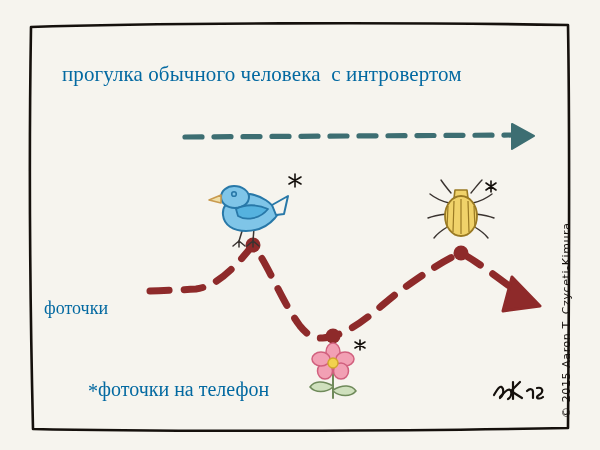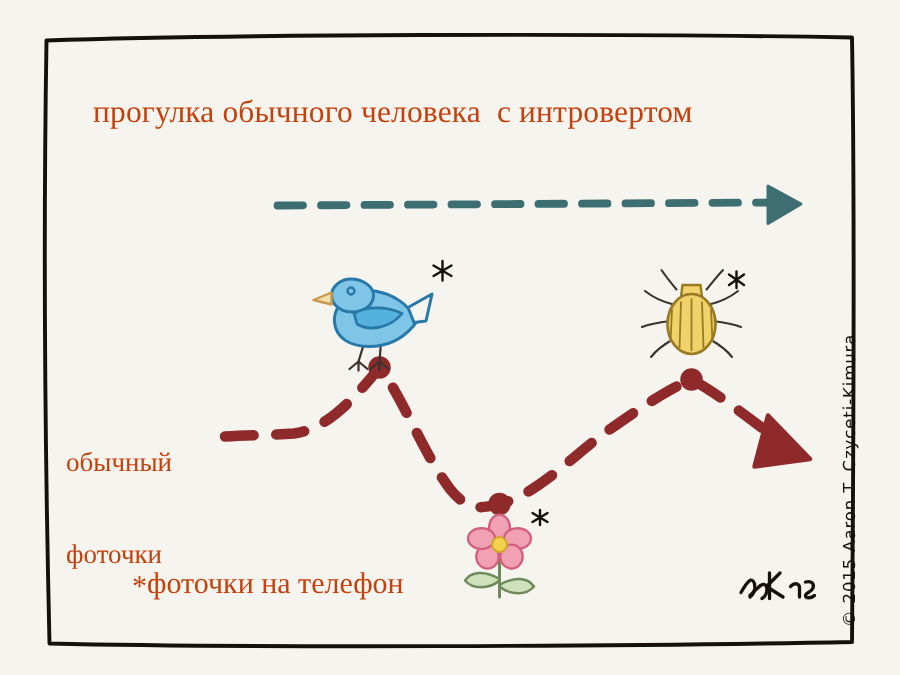--- a/index.html
+++ b/index.html
@@ -10,21 +10,21 @@
     font-family:"Liberation Serif", serif;
     overflow:hidden;
     position:relative;
   }
   #stage{
     position:absolute;left:0;top:0;width:600px;height:450px;
     background:#f6f4ee;
   }
   svg.layer{position:absolute;left:0;top:0;width:600px;height:450px;}
 
-  .txt{position:absolute;color:#c2410c;white-space:pre;}
+  .txt{position:absolute;color:#0369a1;white-space:pre;}
 
   #title{
     left:62px;top:62px;
     font-size:21px;
     letter-spacing:.1px;
   }
   #lbl-introvert{
     left:43px;top:145px;
     font-size:18px;
   }
@@ -168,21 +168,20 @@
       <path d="M520,382 L511,391 L522,398"></path>
       <path d="M527,391 C530,388 533,389 533,392 L533,398"></path>
       <path d="M537,388 C541,387 543,389 542,392 C541,395 537,395 537,397 C537,399 541,399 543,397"></path>
     </g>
   </svg>
 
   <div class="txt" id="title">прогулка обычного человека  с интровертом</div>
 
 
   <div class="txt" id="lbl-ordinary">
-    <div>обычный</div>
     <div>фоточки</div>
   </div>
 
   <div class="txt" id="caption"><span class="star">*</span><span>фоточки на телефон</span></div>
 
   <div id="copyright">© 2015 Aaron T. Czyceti-Kimura</div>
 
 </div>
 
 </body></html>

